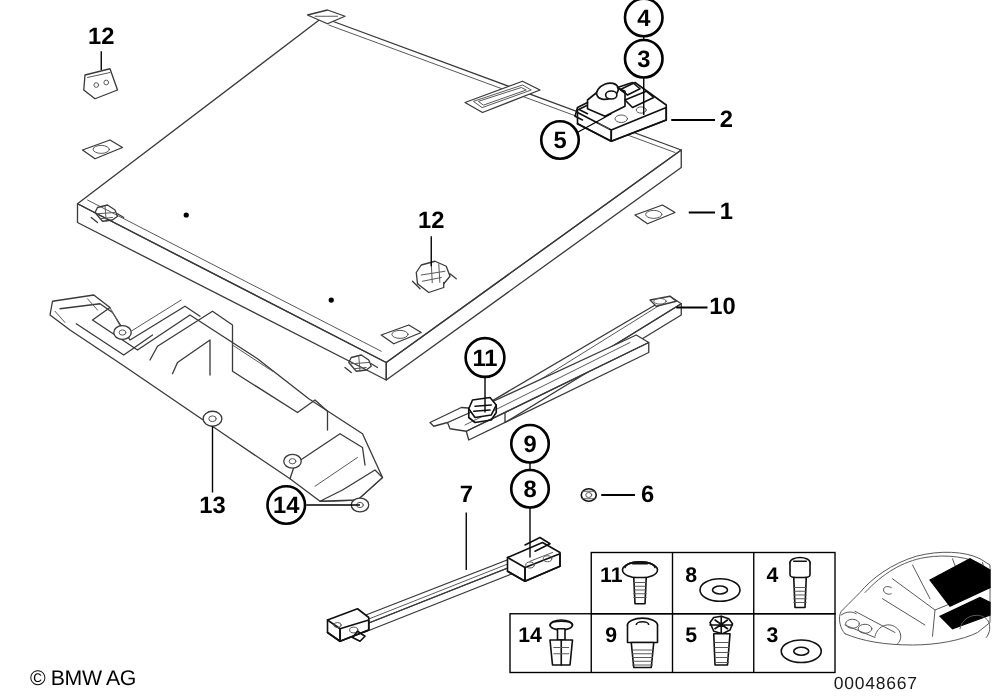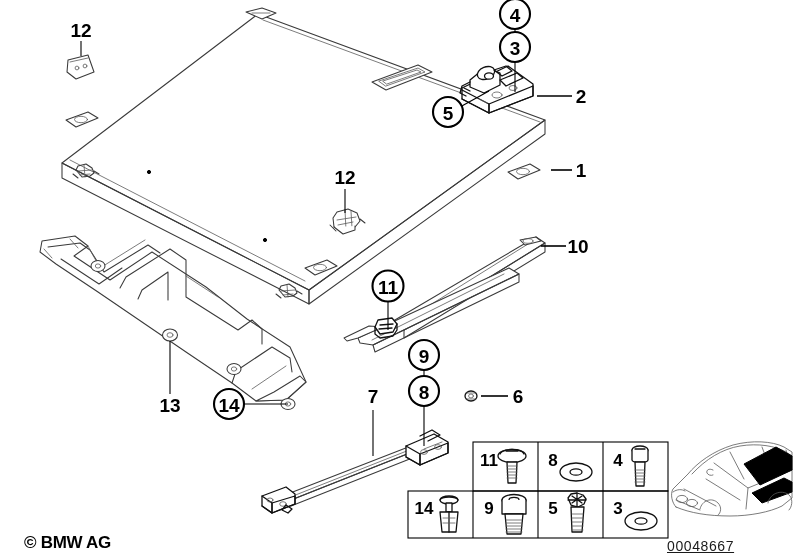--- a/index.html
+++ b/index.html
@@ -22,34 +22,33 @@
     left: 0;
     top: 0;
     width: 799px;
     height: 559px;
   }
   .copyright {
     position: absolute;
     left: 24px;
     top: 533px;
     font-size: 17px;
-    font-weight: bold;
+    font-weight: normal;
     letter-spacing: -0.3px;
     color: #000;
     white-space: nowrap;
   }
   .diagnum {
     position: absolute;
     left: 667px;
     top: 538px;
     font-size: 14px;
     color: #1a1a1a;
     letter-spacing: 0.6px;
     white-space: nowrap;
-    text-decoration: underline;
   }
 </style>
 </head>
 <body>
 
 <div id="sheet">
 
   <svg id="art" viewBox="0 0 799 559" xmlns="http://www.w3.org/2000/svg">
 
     <defs>

